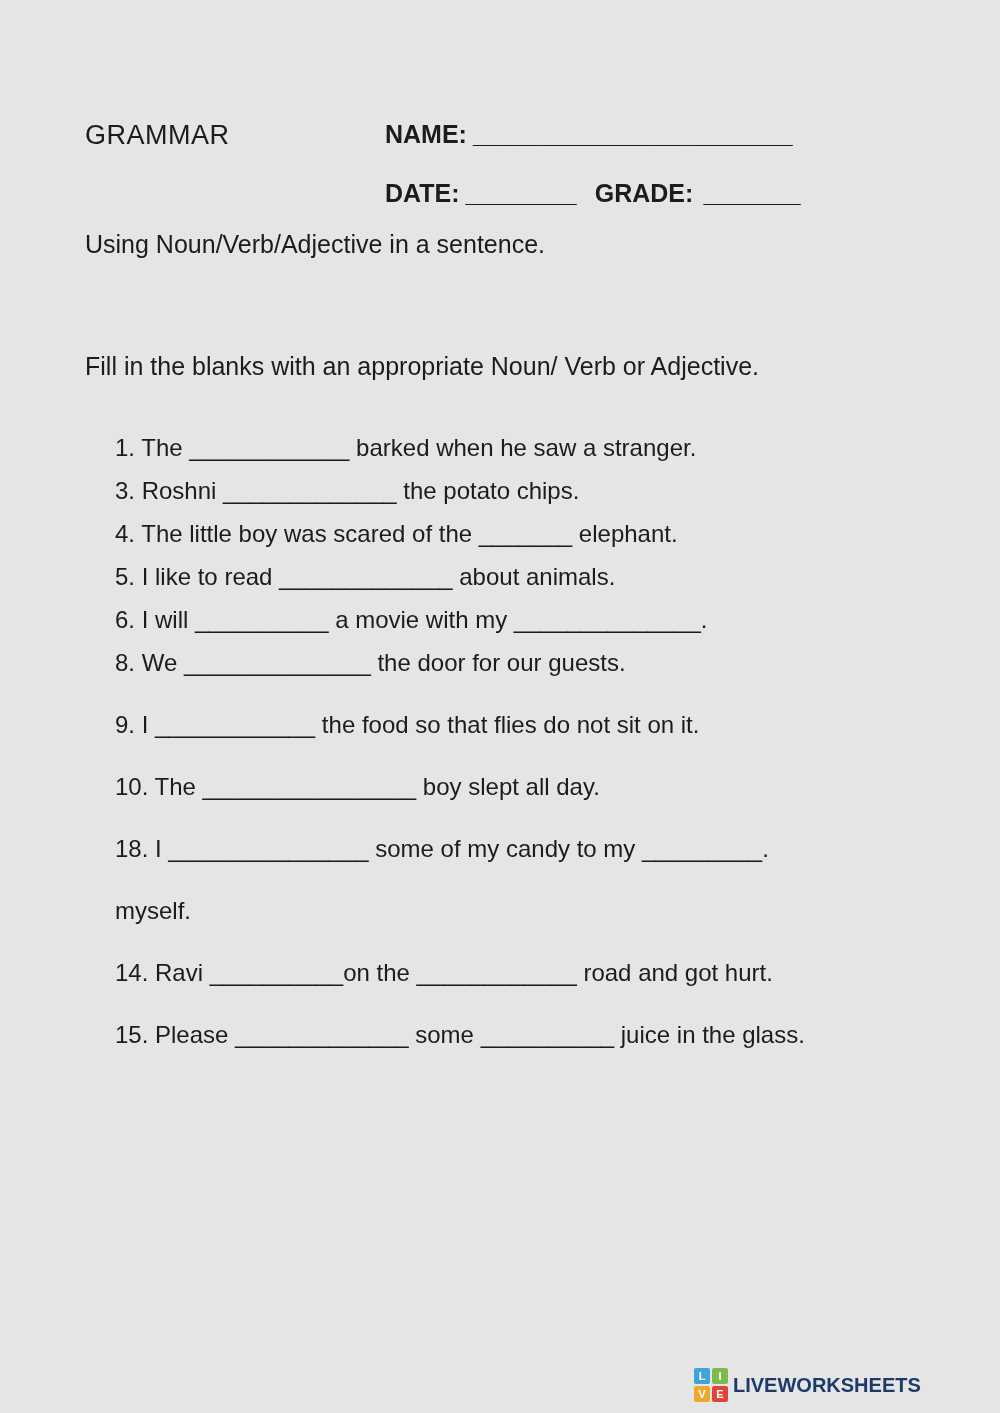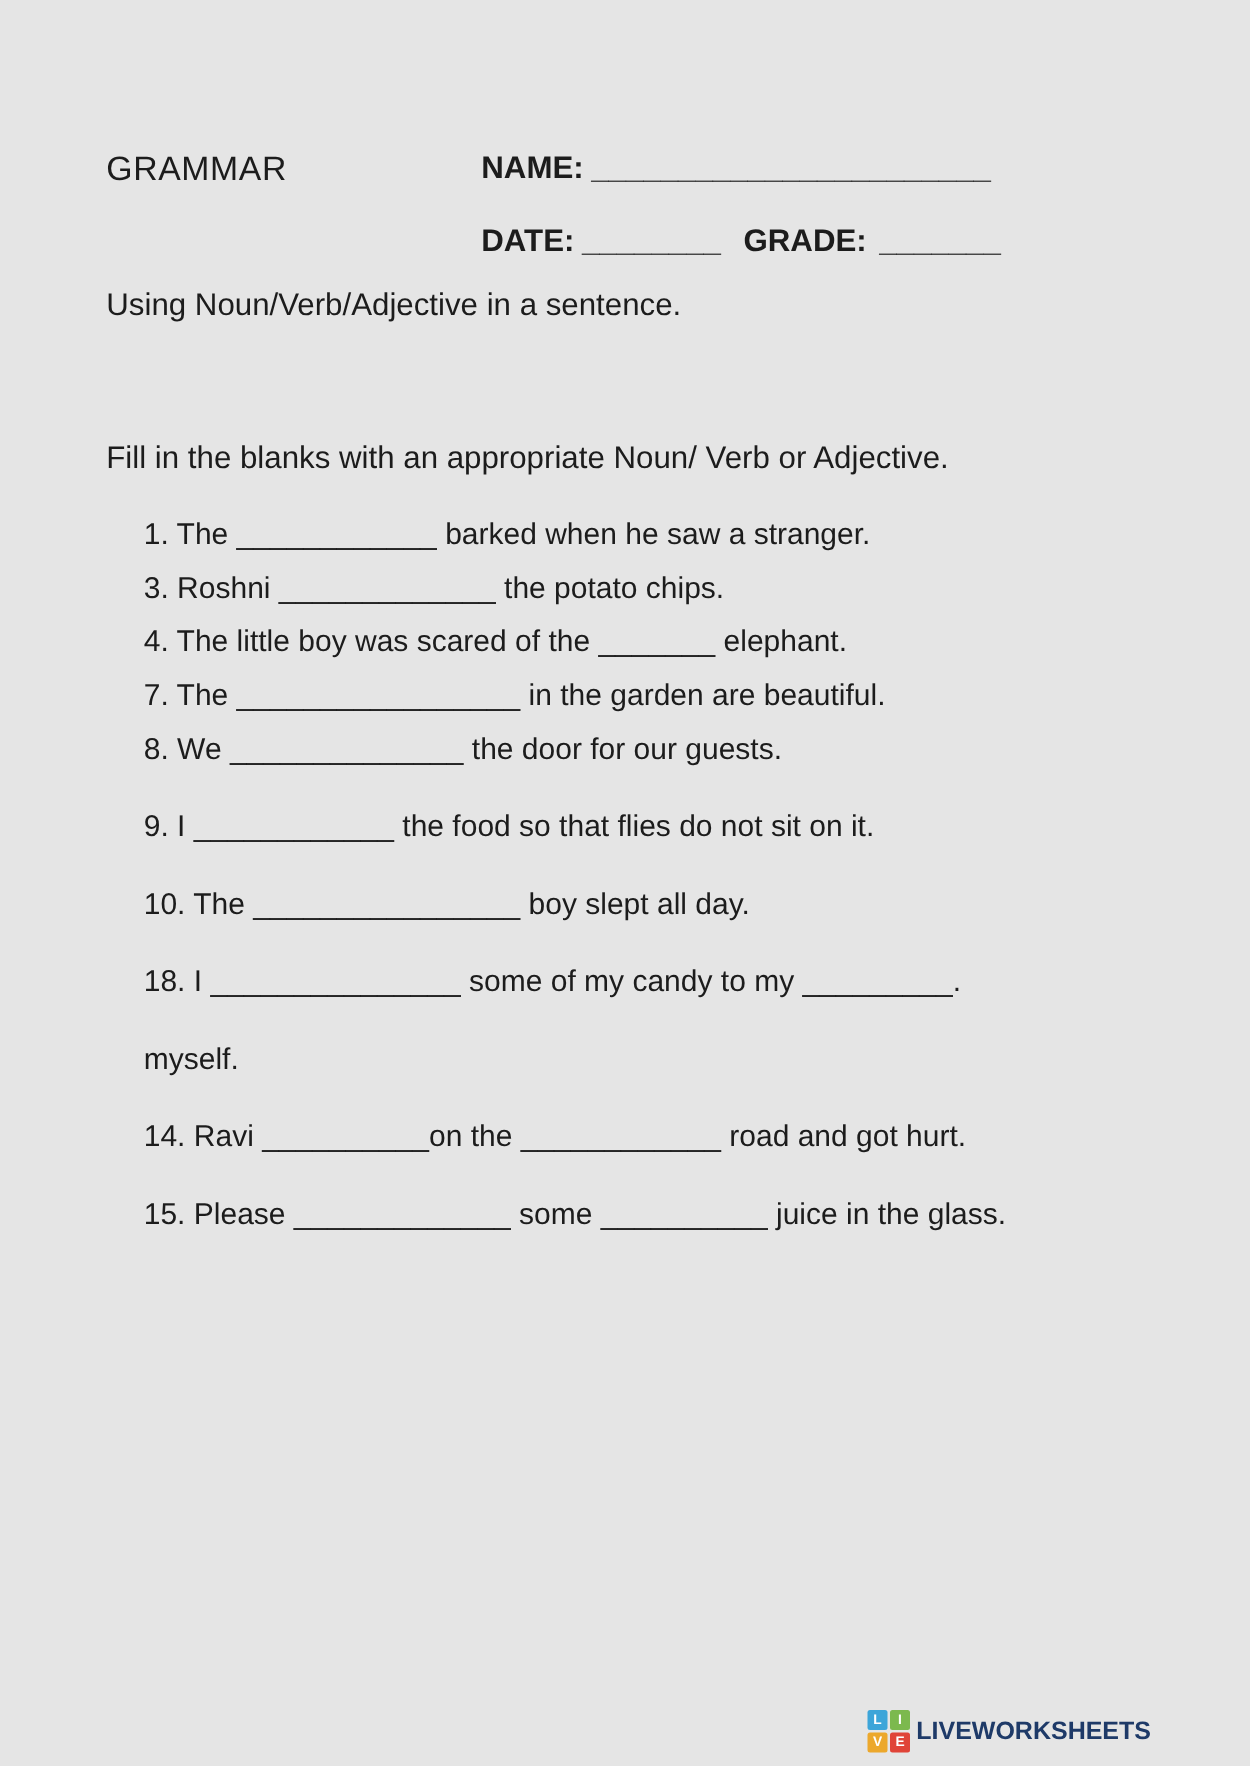--- a/index.html
+++ b/index.html
@@ -26,21 +26,21 @@
   .date-row .grade-line { margin-left: 10px; }
   .subtitle {
     left: 85px; top: 230px;
     font-size: 25px; font-weight: 400;
   }
   .instruction {
     left: 85px; top: 352px;
     font-size: 25px; font-weight: 400;
   }
   .list {
-    left: 115px; top: 406px;
+    left: 115px; top: 426px;
     width: 763px;
     font-size: 24px;
   }
   .item { line-height: 43px; }
   .sp { margin-top: 19px; }
   .jline { text-align: justify; text-align-last: justify; }
   .footer {
     left: 694px; top: 1368px;
     display: flex; align-items: center;
   }
@@ -80,21 +80,22 @@
   </div>
 
   <div class="abs subtitle">Using Noun/Verb/Adjective in a sentence.</div>
 
   <div class="abs instruction">Fill in the blanks with an appropriate Noun/ Verb or Adjective.</div>
 
   <div class="abs list">
     <div class="item">1. The ____________ barked when he saw a stranger.</div>
     <div class="item">3. Roshni _____________ the potato chips.</div>
     <div class="item">4. The little boy was scared of the _______ elephant.</div>
-    <div class="item">7. The _________________ in the garden are beautiful.</div>
+    <div class="item">5. I like to read _____________ about animals.</div>
+    <div class="item">6. I will __________ a movie with my ______________.</div>
     <div class="item">8. We ______________ the door for our guests.</div>
     <div class="item sp">9. I ____________ the food so that flies do not sit on it.</div>
     <div class="item sp">10. The ________________ boy slept all day.</div>
     <div class="item sp">18. I _______________ some of my candy to my _________.</div>
     <div class="item sp">
       <div>myself.</div>
     </div>
     <div class="item sp">14. Ravi __________on the ____________ road and got hurt.</div>
     <div class="item sp">15. Please _____________ some __________ juice in the glass.</div>
   </div>

